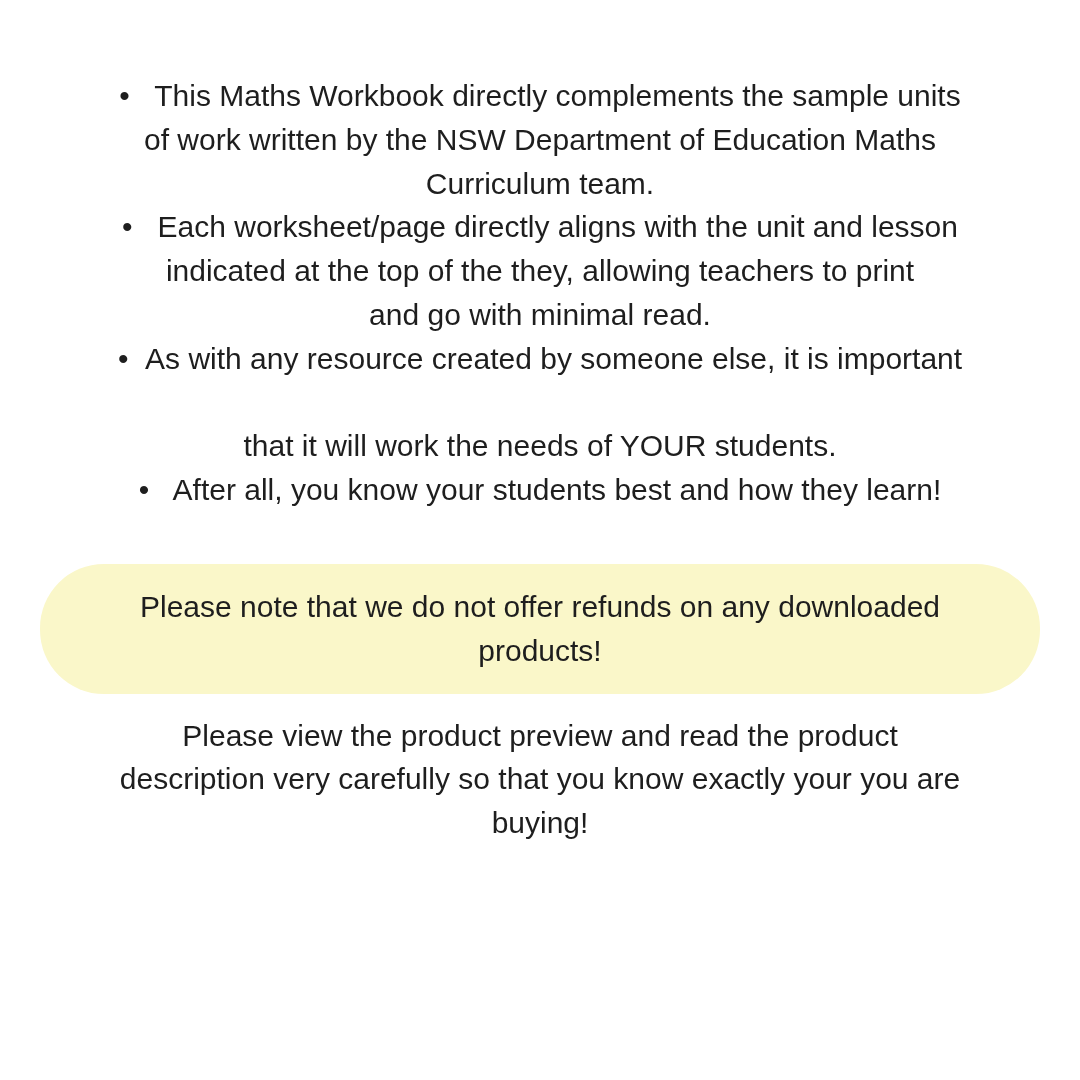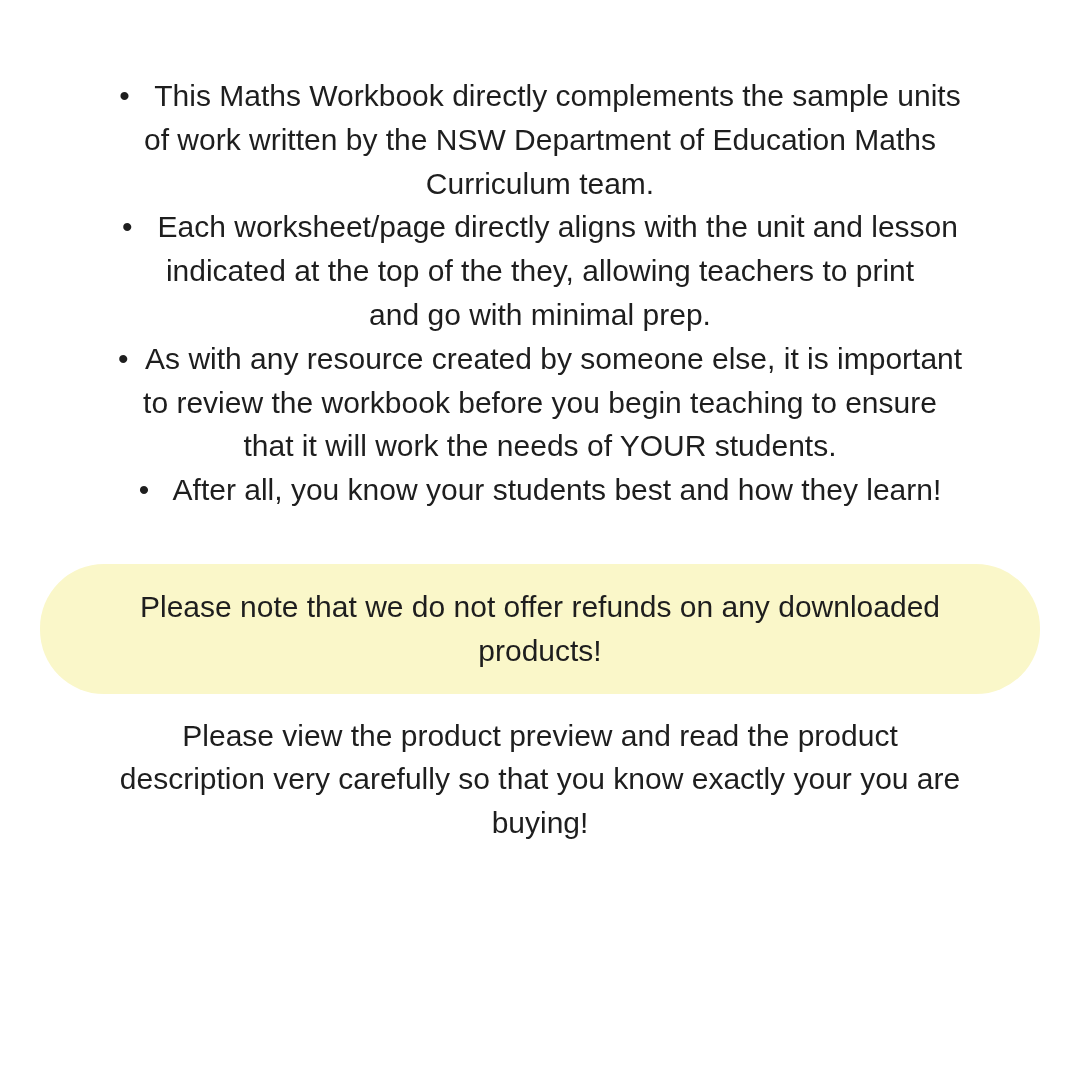--- a/index.html
+++ b/index.html
@@ -60,22 +60,22 @@
   }
 </style>
 </head>
 <body>
 
 <div class="canvas" style="--note-bg: #FAF7C9; --banner-bg: #D2F9CE;">
 
   <div class="content">
     <div>
       <p class="bullet"><span>•&nbsp;&nbsp; This Maths Workbook directly complements the sample units</span><br><span>of work written by the NSW Department of Education Maths</span><br><span>Curriculum team.</span></p>
-      <p class="bullet"><span>•&nbsp;&nbsp; Each worksheet/page directly aligns with the unit and lesson</span><br><span>indicated at the top of the they, allowing teachers to print</span><br><span>and go with minimal prep.</span></p>
-      <p class="bullet"><span>•&nbsp;&nbsp;As with any resource created by someone else, it is important</span><br><span>to review the workbook before you begin teaching to ensure</span><br><span>that it will work the needs of </span><span class="u">YOUR </span><span>students.</span></p>
+      <p class="bullet"><span>•&nbsp;&nbsp; Each worksheet/page directly aligns with the unit and lesson</span><br><span>indicated at the top of the they, allowing teachers to print</span><br><span>and go with minimal read.</span></p>
+      <p class="bullet"><span>•&nbsp;&nbsp;As with any resource created by someone else, it is important</span><br><br><span>that it will work the needs of </span><span class="u">YOUR </span><span>students.</span></p>
       <p class="bullet"><span>•&nbsp;&nbsp; After all, you know your students best and how they learn!</span></p>
     </div>
 
     <div class="refund-pill">
       <span><span class="u">Please note that we do not offer refunds on any downloaded</span><br><span class="u">products!</span></span>
     </div>
 
     <p class="preview"><span>Please view the product preview and </span><span class="u">read the product</span><br><span class="u">description very carefully</span><span> so that you know exactly your you are</span><br><span>buying!</span></p>
   </div>
 

